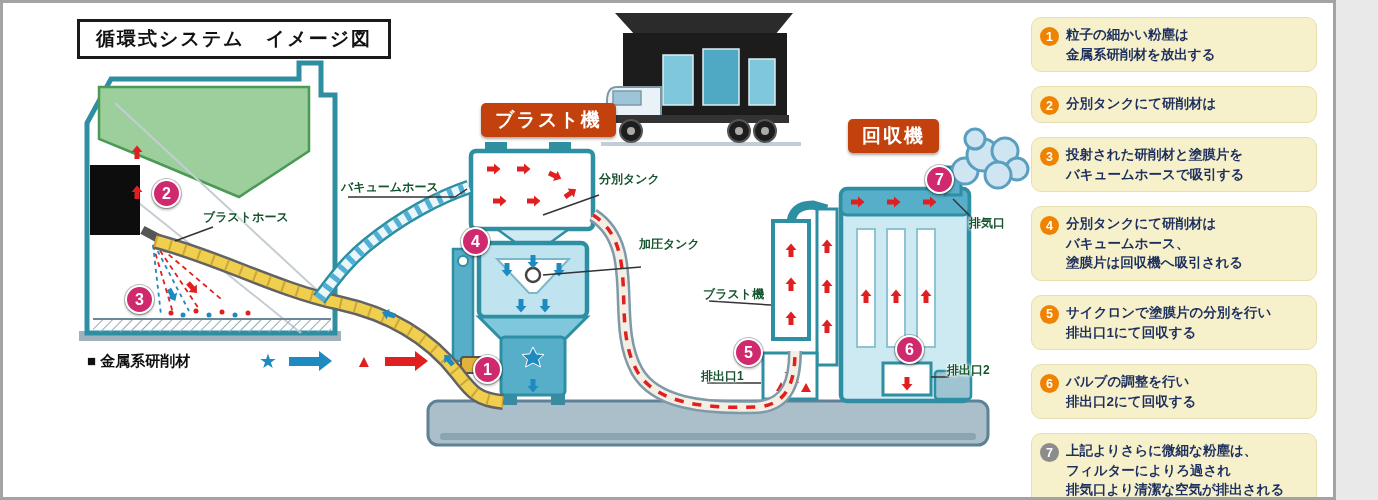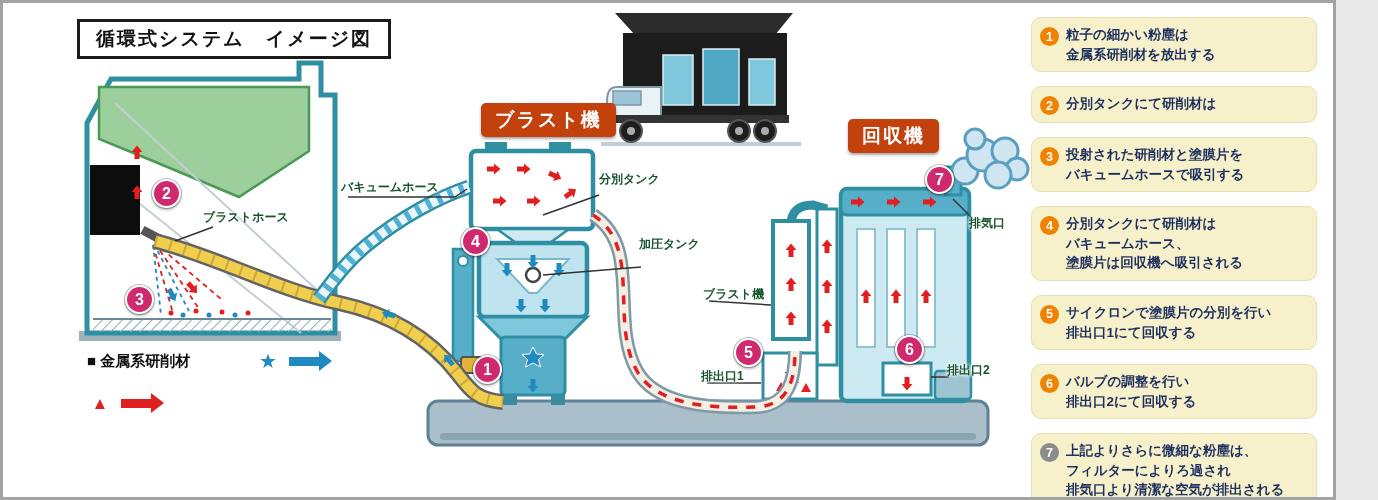--- a/index.html
+++ b/index.html
@@ -5,21 +5,21 @@
   *{margin:0;padding:0;box-sizing:border-box}
   body{font-family:"Liberation Sans","DejaVu Sans",sans-serif;background:#e9e9e9}
   .canvas{position:relative;width:1336px;height:500px;background:#fff;border:3px solid #a3a3a3;overflow:hidden}
   .art{position:absolute;left:0;top:0}
   .title-box{position:absolute;left:74px;top:16px;border:3px solid #1a1a1a;background:#fff;padding:4px 16px;font-size:19px;font-weight:bold;letter-spacing:2px;color:#111;z-index:5}
   .badge{position:absolute;background:#c2410c;color:#fff;font-weight:bold;font-size:19px;padding:4px 14px;border-radius:5px;letter-spacing:2px;box-shadow:0 2px 3px rgba(0,0,0,.35);z-index:5}
   .badge.blast{left:478px;top:100px}
   .badge.recovery{left:845px;top:116px}
   .dlabel{position:absolute;font-size:12px;color:#14532d;font-weight:600;white-space:nowrap;text-shadow:0 0 3px #fff,0 0 3px #fff,0 0 4px #fff;z-index:4}
   .marker{position:absolute;width:29px;height:29px;border-radius:50%;background:#cf2a6e;border:2px solid #fff;box-shadow:0 0 0 1px rgba(0,0,0,.25),0 2px 3px rgba(0,0,0,.3);color:#fff;font-weight:bold;font-size:16px;display:flex;align-items:center;justify-content:center;z-index:6}
-  .legend{position:absolute;left:84px;top:348px;display:flex;flex-direction:column;gap:24px;z-index:5}
+  .legend{position:absolute;left:84px;top:348px;display:flex;flex-direction:row;gap:18px;z-index:5}
   .legend-row{display:flex;align-items:center;gap:8px}
   .legend-label{font-size:15px;font-weight:bold;color:#111;width:160px}
   .legend-symbol{font-size:20px;width:26px;text-align:center;line-height:1}
   .legend-symbol.blue{color:#1f8ac0}
   .legend-symbol.red{color:#e02020;font-size:17px}
   .arrow-shape{position:relative;width:30px;height:9px;margin-right:14px}
   .arrow-shape::after{content:"";position:absolute;right:-13px;top:-6px;border:10.5px solid transparent;border-right-width:0;border-left:13px solid currentColor}
   .arrow-shape.blue{background:#1f8ac0;color:#1f8ac0}
   .arrow-shape.red{background:#e02020;color:#e02020}
   .steps{position:absolute;left:1028px;top:14px;width:286px;display:flex;flex-direction:column;gap:14px;z-index:5}

